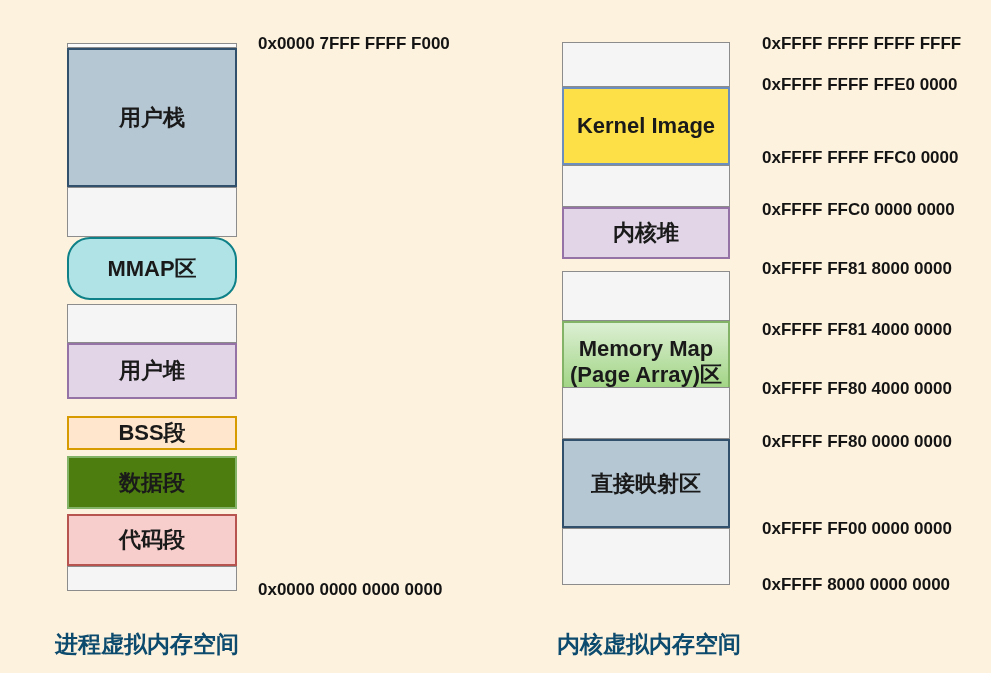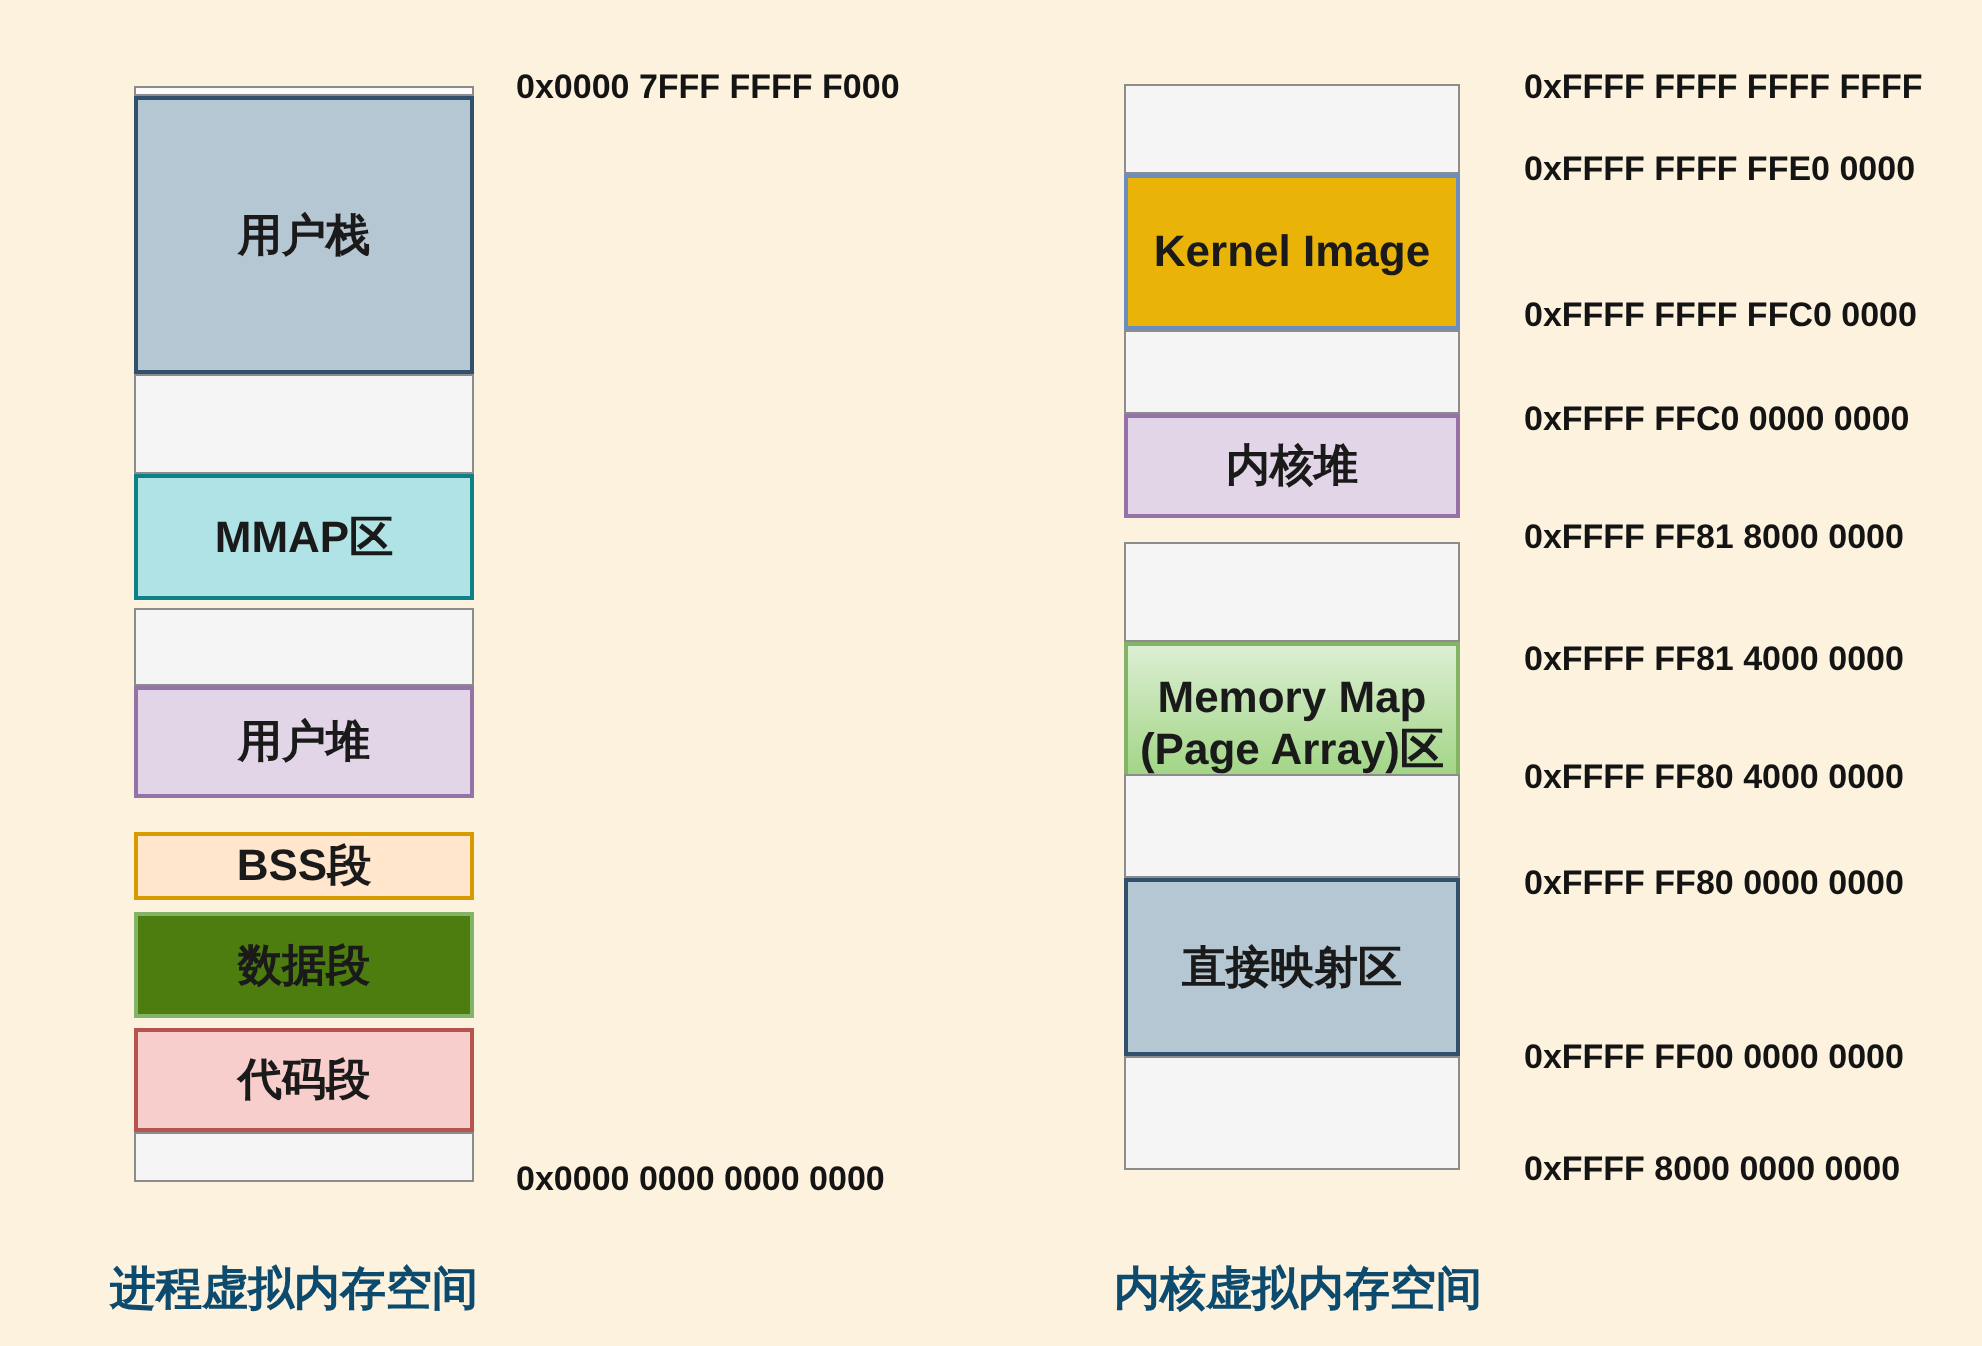--- a/index.html
+++ b/index.html
@@ -27,21 +27,21 @@
   }
   .col-l { left:67px;  width:170px; }
   .col-r { left:562px; width:168px; }
   .b1 { border-width:1px; }
   .b2 { border-width:2px; }
 
   
   .lb0 { top:43px;  height:5px;  }
   .lb1 { top:48px;  height:139px; }
   .lb2 { top:187px; height:50px; }
-  .lb3 { top:237px; height:63px; }
+  .lb3 { top:237px; height:63px;border-radius:23px; }
   .lb4 { top:304px; height:39px; }
   .lb5 { top:343px; height:56px; }
   .lb6 { top:416px; height:34px; }
   .lb7 { top:456px; height:53px; }
   .lb8 { top:514px; height:52px; }
   .lb9 { top:566px; height:25px; }
 
   
   .rb0 { top:42px;  height:45px; }
   .rb1 { top:87px;  height:78px; }
@@ -119,21 +119,21 @@
 
   <div class="block col-l b1 lb9" style="background: rgb(245, 245, 245); border-color: rgb(140, 140, 140);"></div>
 
   <div class="addr addr-l la-top">0x0000 7FFF FFFF F000</div>
   <div class="addr addr-l la-bottom">0x0000 0000 0000 0000</div>
 
   <div class="diagram-title title-l">进程虚拟内存空间</div>
 
   <div class="block col-r b1 rb0" style="background: rgb(245, 245, 245); border-color: rgb(140, 140, 140);"></div>
 
-  <div class="block col-r b2 rb1" style="background: #eab308; border-color: rgb(108, 142, 191);">
+  <div class="block col-r b2 rb1" style="background: #fde047; border-color: rgb(108, 142, 191);">
     <span>Kernel Image</span>
   </div>
 
   <div class="block col-r b1 rb2" style="background: rgb(245, 245, 245); border-color: rgb(140, 140, 140);"></div>
 
   <div class="block col-r b2 rb3" style="background: rgb(225, 213, 231); border-color: rgb(150, 115, 166);">
     <span>内核堆</span>
   </div>
 
   <div class="block col-r b1 rb4" style="background: rgb(245, 245, 245); border-color: rgb(140, 140, 140);"></div>

